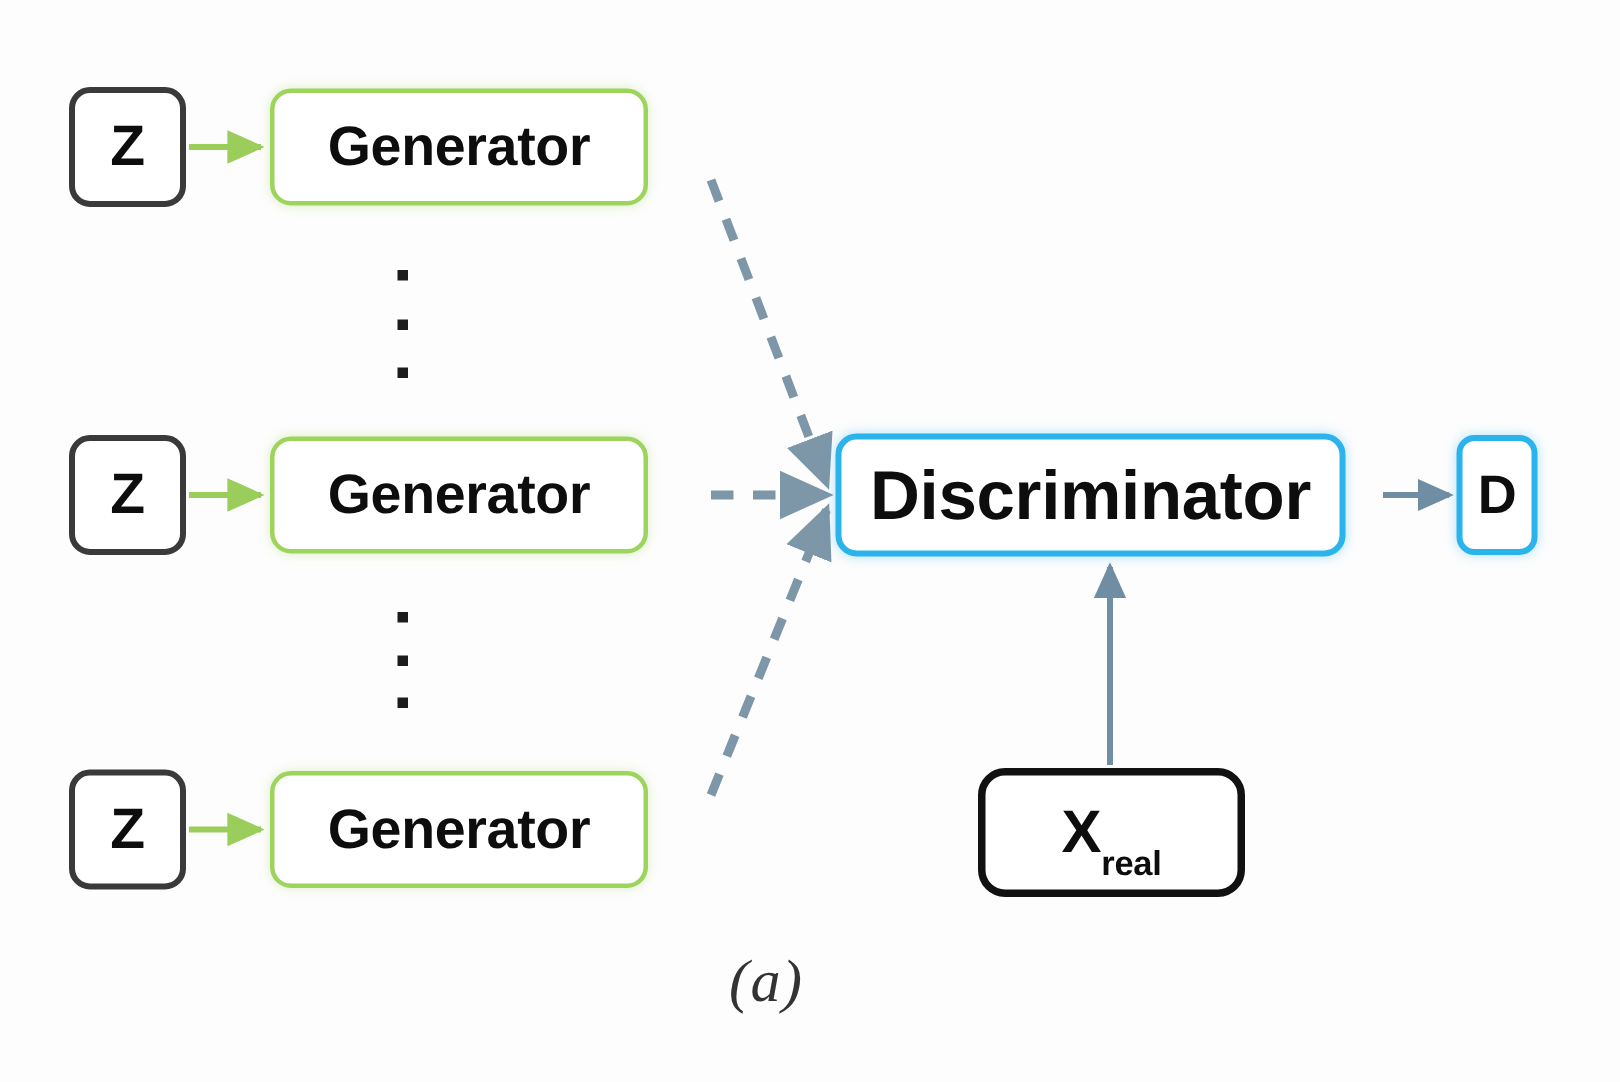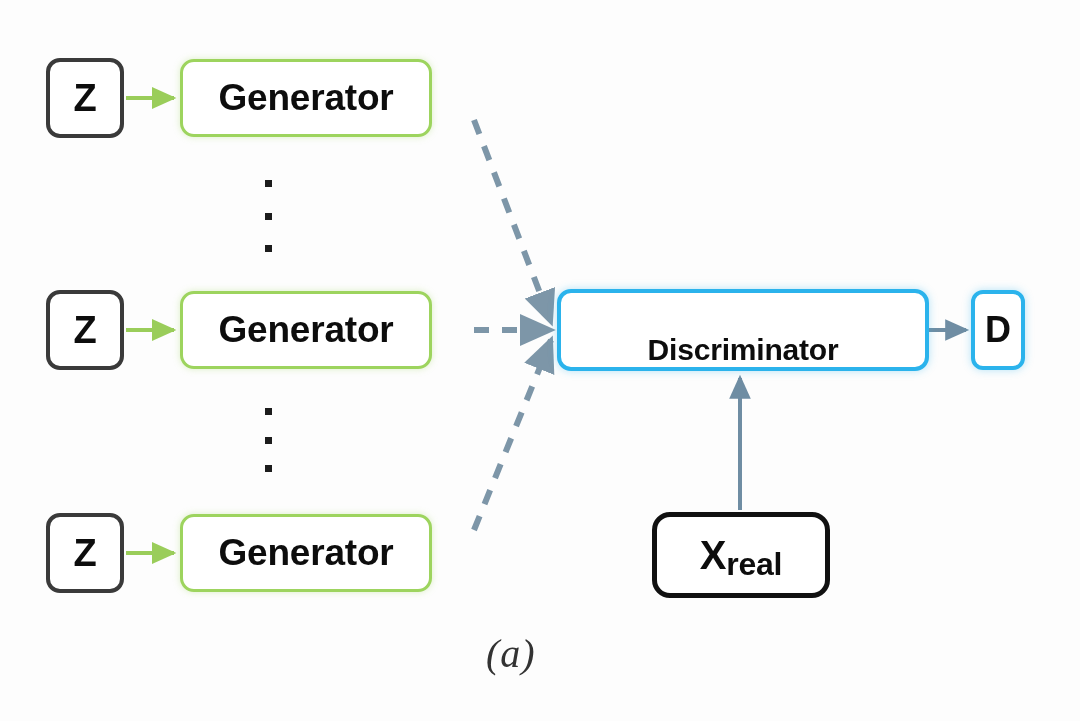--- a/index.html
+++ b/index.html
@@ -47,27 +47,26 @@
     width: 252px;
     height: 78px;
     border: 3px solid #9dd45e;
     border-radius: 14px;
     font-size: 37px;
     box-shadow: 0 0 7px rgba(157, 212, 94, 0.35);
   }
 
   
   .node-disc {
-    width: 372px;
+    width: 340px;
     height: 82px;
     border: 4px solid #2bb3ec;
     border-radius: 14px;
-    font-size: 30px;
+    font-size: 46px;
     box-shadow: 0 0 8px rgba(43, 179, 236, 0.35);
-    align-items: flex-end;
   }
 
   
   .node-d {
     width: 54px;
     height: 80px;
     border: 4px solid #2bb3ec;
     border-radius: 12px;
     font-size: 36px;
     box-shadow: 0 0 8px rgba(43, 179, 236, 0.35);
@@ -75,24 +74,24 @@
 
   
   .node-xreal {
     width: 178px;
     height: 86px;
     border: 5px solid #111111;
     border-radius: 18px;
     font-size: 40px;
   }
   .node-xreal .sub {
-    font-size: 32px;
+    font-size: 23px;
     vertical-align: baseline;
     position: relative;
-    top: 9px;
+    top: 20px;
     left: 0px;
   }
 
   
   .dots {
     position: absolute;
     display: flex;
     flex-direction: column;
     align-items: center;
     justify-content: space-between;

